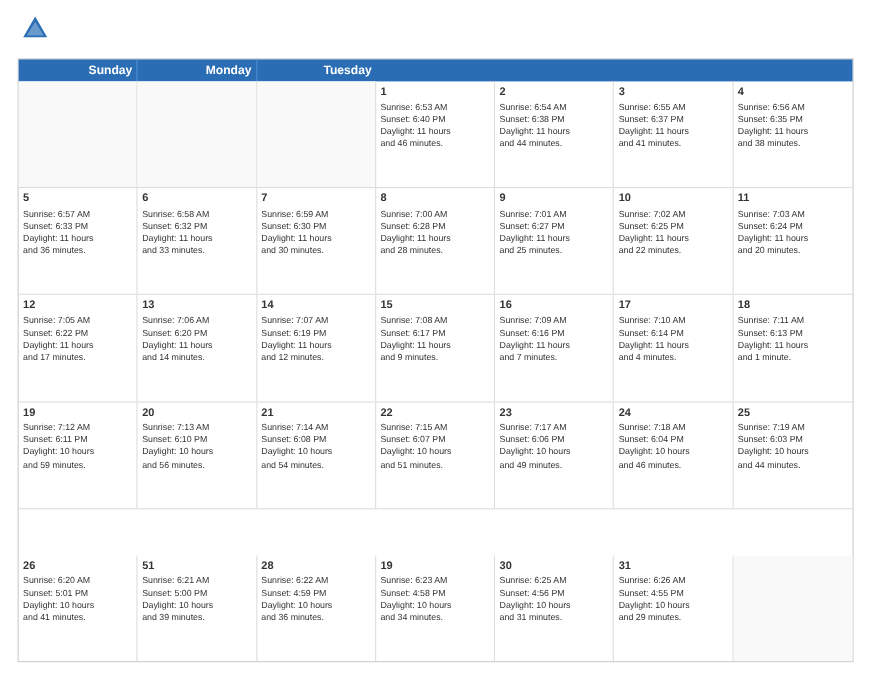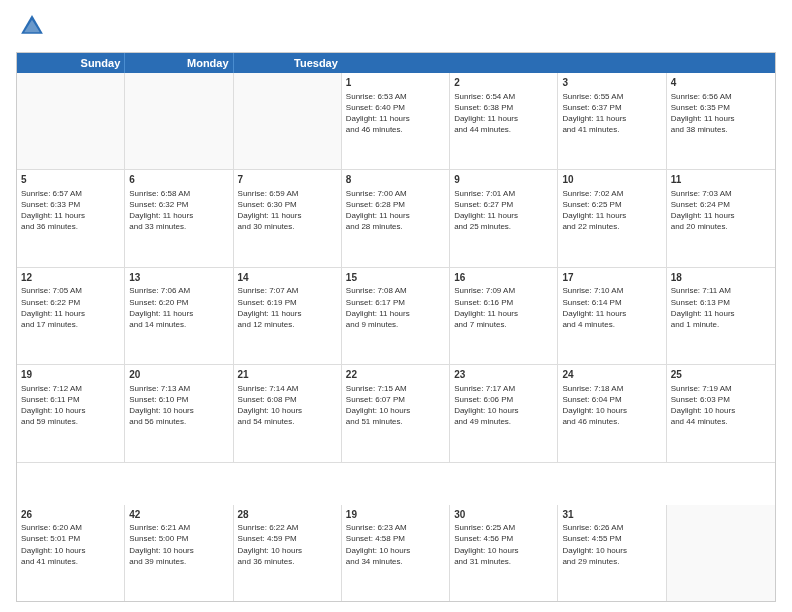--- a/index.html
+++ b/index.html
@@ -249,21 +249,21 @@
             <span class="day-num">25</span>
             <div class="day-info">Sunrise: 7:19 AM<br>Sunset: 6:03 PM<br>Daylight: 10 hours<br>and 44 minutes.</div>
           </div>
         </div>
         <div class="cal-row">
           <div class="cal-cell">
             <span class="day-num">26</span>
             <div class="day-info">Sunrise: 6:20 AM<br>Sunset: 5:01 PM<br>Daylight: 10 hours<br>and 41 minutes.</div>
           </div>
           <div class="cal-cell">
-            <span class="day-num">42</span>
+            <span class="day-num">51</span>
             <div class="day-info">Sunrise: 6:21 AM<br>Sunset: 5:00 PM<br>Daylight: 10 hours<br>and 39 minutes.</div>
           </div>
           <div class="cal-cell">
             <span class="day-num">28</span>
             <div class="day-info">Sunrise: 6:22 AM<br>Sunset: 4:59 PM<br>Daylight: 10 hours<br>and 36 minutes.</div>
           </div>
           <div class="cal-cell">
             <span class="day-num">19</span>
             <div class="day-info">Sunrise: 6:23 AM<br>Sunset: 4:58 PM<br>Daylight: 10 hours<br>and 34 minutes.</div>
           </div>

